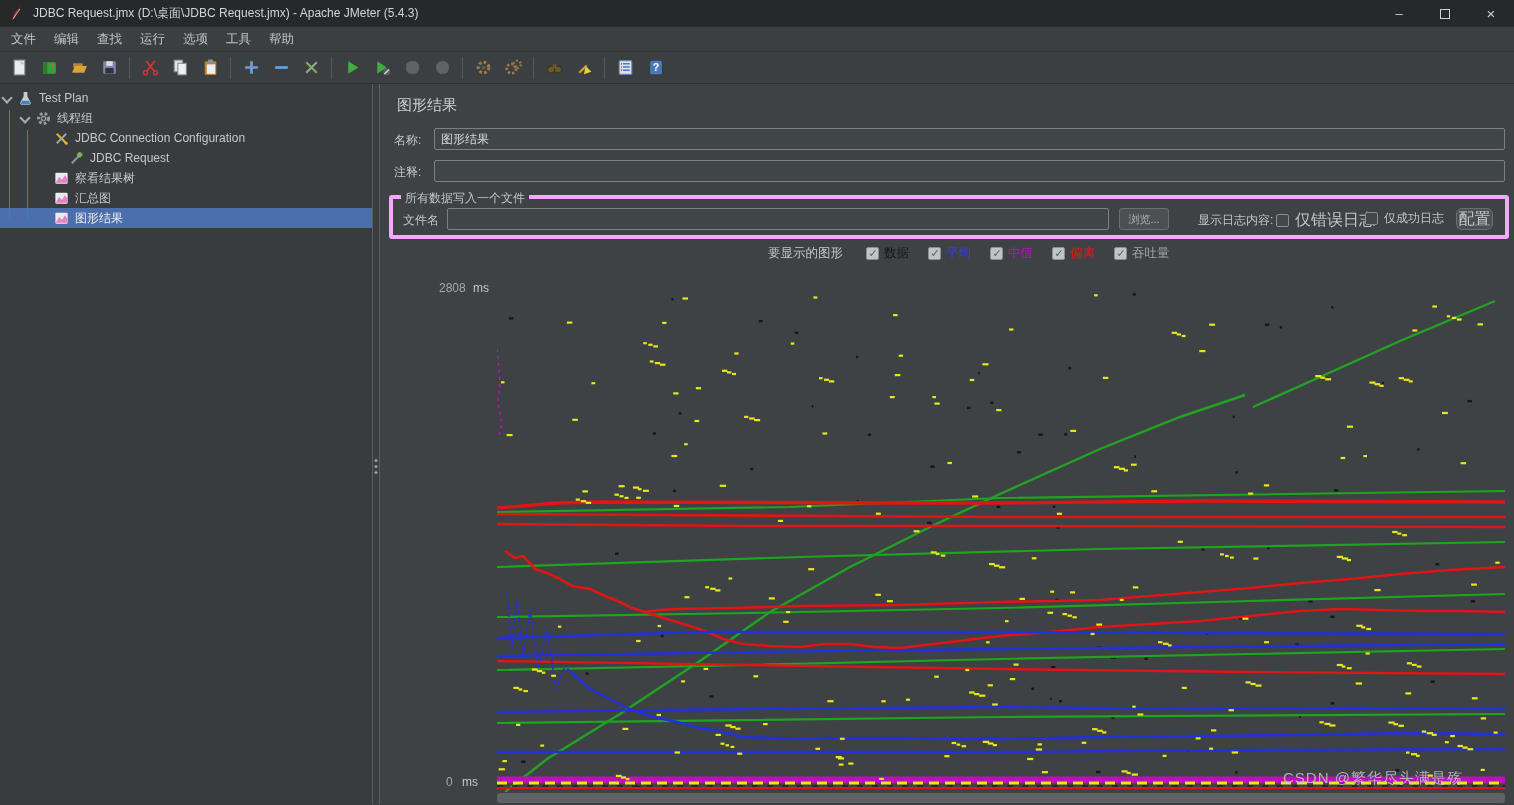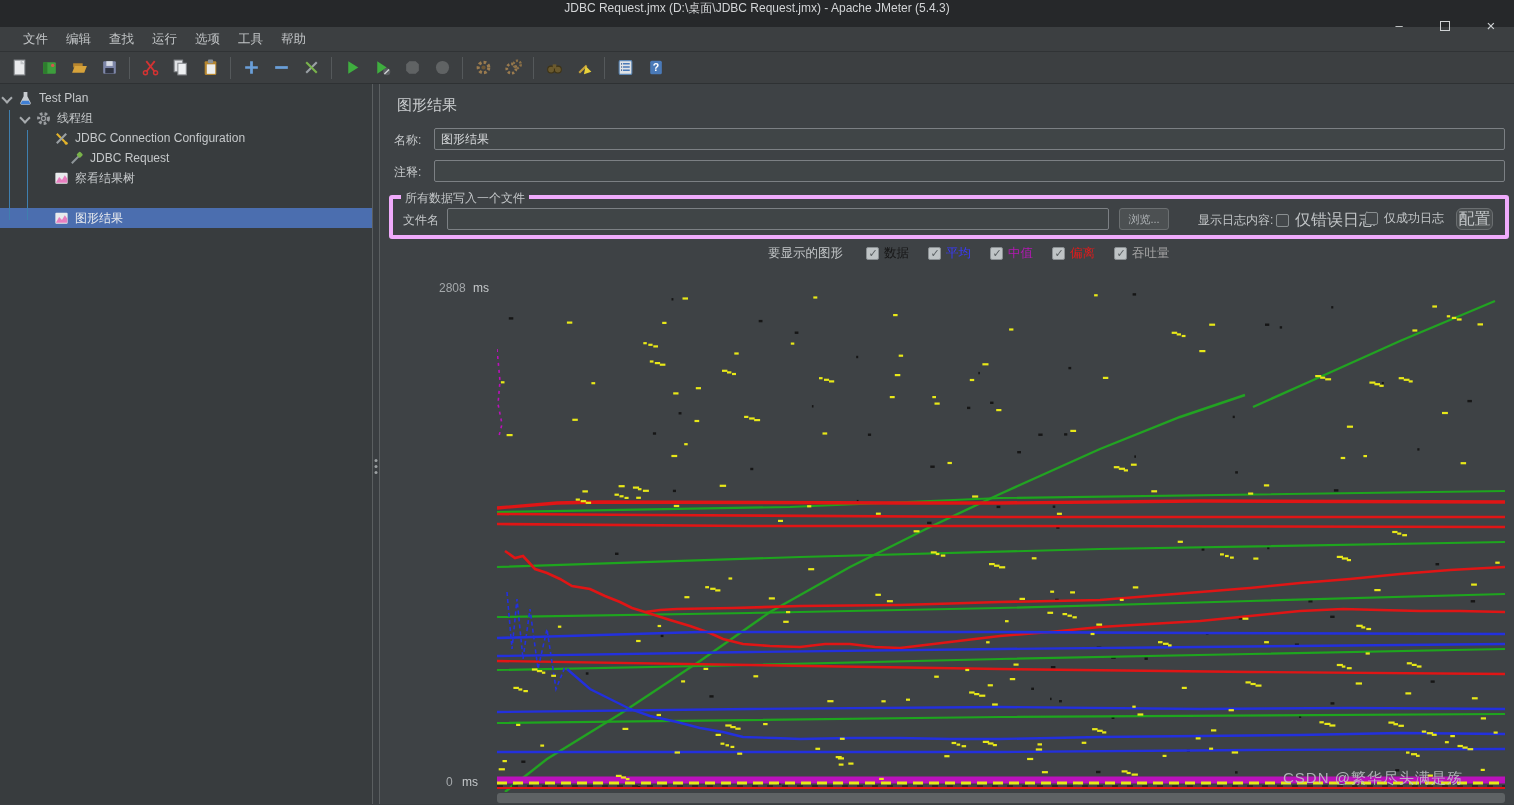--- a/index.html
+++ b/index.html
@@ -1,23 +1,23 @@
 <!DOCTYPE html>
 <html><head>
 <meta charset="utf-8">
 <style>
   * { margin:0; padding:0; box-sizing:border-box; }
   html,body { width:1514px; height:805px; overflow:hidden; background:#3a3e41;
               font-family:"Liberation Sans","DejaVu Sans",sans-serif; }
-  .titlebar { height:27px; background:#26282a; display:flex; align-items:center; color:#d2d4d6; font-size:12px;flex-direction:column; }
+  .titlebar { height:27px; background:#26282a; display:flex; align-items:center; color:#d2d4d6; font-size:12px; }
   .titlebar .app-icon { width:16px; height:16px; margin:0 8px 0 9px; }
   .win-controls { margin-left:auto; display:flex; height:100%; }
   .win-btn { width:46px; height:100%; display:flex; align-items:center; justify-content:center;
              color:#cfd2d4; font-size:13px; cursor:default; }
-  .menubar { height:25px; background:#3c3f41; border-bottom:1px solid #303335; display:flex; align-items:flex-end; padding-left:14px; }
+  .menubar { height:25px; background:#3c3f41; border-bottom:1px solid #303335; display:flex; align-items:flex-end; padding-left:2px; }
   .menu-item { color:#c2c5c7; font-size:12.5px; padding:0 9px; line-height:24px; }
   .toolbar { height:32px; background:#3c3f41; border-bottom:1px solid #2e3133; display:flex; align-items:center; padding-left:4px; }
   .tb-icon { width:26px; height:26px; margin:0 2px; display:flex; align-items:center; justify-content:center; }
   .tb-icon.disabled { opacity:.45; filter:grayscale(.6); }
   .tb-sep { width:1px; height:22px; background:#2a2d2f; border-right:1px solid #55595b; margin:0 5px; }
   .main { display:flex; height:720px; }
   .tree-panel { position:relative; width:372px; background:#383c3e; overflow:hidden; }
   .tree-row { position:absolute; left:0; width:372px; height:20px; display:flex; align-items:center;
               color:#c5c8ca; font-size:12px; white-space:nowrap; }
   .tree-row.selected { background:#4b6eaf; color:#e9ebee; }
@@ -245,20 +245,28 @@
           </svg></span>
         <span>JDBC Request</span>
       </div>
       <div class="tree-row" style="top: 84px; padding-left: 38px;">
         <span style="width: 15px; flex: 0 0 15px;"></span>
         <span class="tree-icon"><svg width="17" height="17" viewBox="0 0 18 18">
             <rect x="2.5" y="3" width="13" height="11.5" rx="1" fill="#e9ebed"></rect>
             <path d="M3 13.5 L6.5 7.5 L9.5 10.5 L12.5 5.5 L15 9 V13.5 Z" fill="#e87fc0"></path>
           </svg></span>
         <span>察看结果树</span>
+      </div>
+      <div class="tree-row" style="top: 104px; padding-left: 38px;">
+        <span style="width: 15px; flex: 0 0 15px;"></span>
+        <span class="tree-icon"><svg width="17" height="17" viewBox="0 0 18 18">
+            <rect x="2.5" y="3" width="13" height="11.5" rx="1" fill="#e9ebed"></rect>
+            <path d="M3 13.5 L6.5 7.5 L9.5 10.5 L12.5 5.5 L15 9 V13.5 Z" fill="#e87fc0"></path>
+          </svg></span>
+        <span>汇总图</span>
       </div>
       <div class="tree-row selected" style="top: 124px; padding-left: 38px;">
         <span style="width: 15px; flex: 0 0 15px;"></span>
         <span class="tree-icon"><svg width="17" height="17" viewBox="0 0 18 18">
             <rect x="2.5" y="3" width="13" height="11.5" rx="1" fill="#e9ebed"></rect>
             <path d="M3 13.5 L6.5 7.5 L9.5 10.5 L12.5 5.5 L15 9 V13.5 Z" fill="#e87fc0"></path>
           </svg></span>
         <span>图形结果</span>
       </div>
       <div class="tree-guide" style="left: 9px; top: 26px; height: 110px;"></div>

